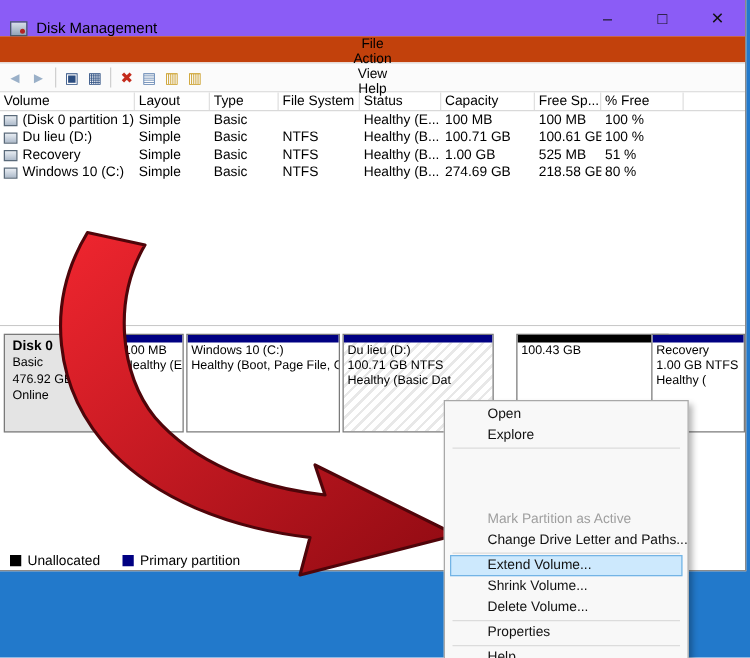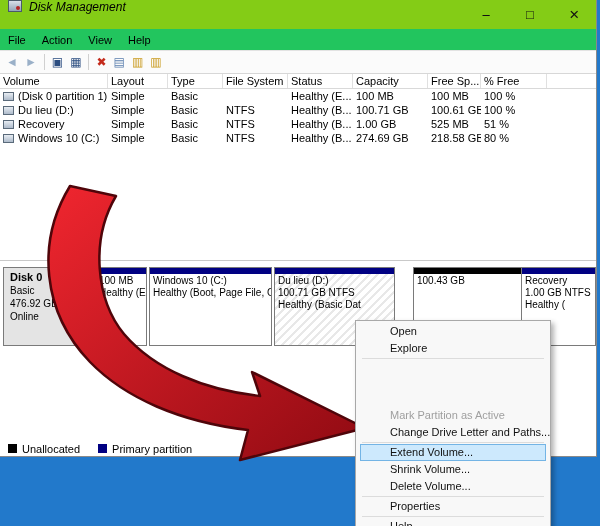--- a/index.html
+++ b/index.html
@@ -3,33 +3,33 @@
 <meta charset="utf-8">
 <style>
   * { margin:0; padding:0; box-sizing:border-box; }
   html,body { width:600px; height:526px; overflow:hidden; font-family:"Liberation Sans", sans-serif; }
   .desktop { position:absolute; inset:0; }
 
   .window { position:absolute; left:0; top:0; width:597px; height:457px; background:#fff;
             border-right:1px solid #8a8a8a; border-bottom:1px solid #8a8a8a; }
 
   
-  .titlebar { height:29px; display:flex; align-items:flex-start; background:#84cc16;font-style:italic; }
+  .titlebar { height:29px; display:flex; align-items:flex-end; background:#8b5cf6; }
   .app-icon { width:14px; height:12px; margin-left:8px; border:1px solid #4a5a6a;
               background:linear-gradient(#d8dfe8,#93a5b8); position:relative; }
   .app-icon::after { content:""; position:absolute; right:1px; bottom:1px; width:4px; height:4px;
                      background:#b32424; border-radius:50%; }
   .title-text { font-size:12px; margin-left:7px; color:#000; }
   .tb-spacer { flex:1; }
   .win-btn { width:44px; height:29px; display:flex; align-items:center; justify-content:center;
              font-size:13px; color:#111; }
   .win-btn.close { font-size:17px; }
 
   
-  .menubar { height:21px; display:flex; align-items:center; font-size:11px; background:#22c55e; }
+  .menubar { height:21px; display:flex; align-items:center; font-size:11px; background:#c2410c;flex-direction:column; }
   .menubar span { padding:0 8px; }
 
   
   .toolbar { height:24px; display:flex; align-items:center; gap:7px; padding-left:6px;
              background:#fbfbfb; border-top:1px solid #e3e3e3; border-bottom:1px solid #d7d7d7; }
   .tool-icon { font-size:12px; line-height:1; }
   .tool-sep { width:1px; height:16px; background:#d0d0d0; }
 
   
   .upper-pane { height:187px; border-bottom:1px solid #c9c9c9; background:#fff; }

